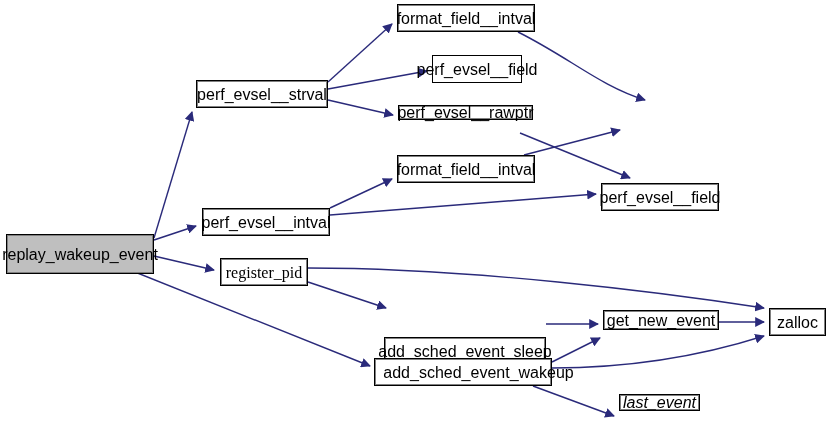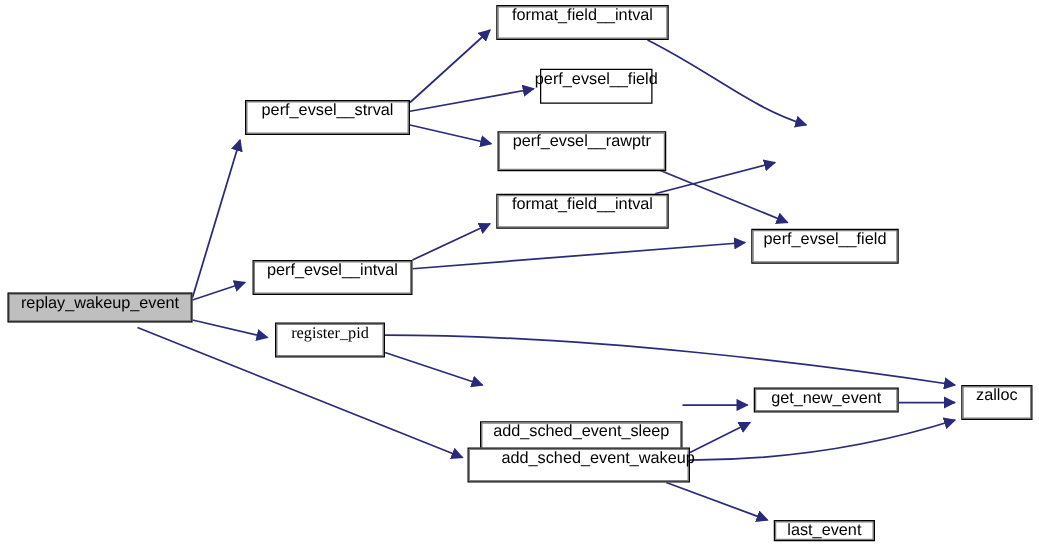--- a/index.html
+++ b/index.html
@@ -11,24 +11,24 @@
     overflow:hidden;
     font-family:"Liberation Sans","DejaVu Sans",sans-serif;
   }
   #edges{position:absolute;left:0;top:0;width:831px;height:443px;}
   .node{
     position:absolute;
     box-sizing:border-box;
     background:#ffffff;
     border:1px solid #000000;
     display:flex;
-    align-items:flex-start;
+    align-items:center;
     justify-content:center;
     color:#000000;
-    font-size:13px;
+    font-size:16px;
     line-height:13px;
     white-space:nowrap;
     letter-spacing:0px;
   }
   .node.bold{
     border:1px solid #000000;
     box-shadow:1px 1px 0 0 #808080 inset, -1px -1px 0 0 #808080 inset;
   }
   .node.root{
     background:#bfbfbf;
@@ -81,21 +81,21 @@
       <path d="M 552,362 L 600,338"></path>
 
       <path d="M 552,368 C 650,368 720,350 764,336"></path>
 
       <path d="M 533,386 L 614,416"></path>
 
       <path d="M 719,322 L 764,322"></path>
     </g>
   </svg>
 
-  <div class="node root bold" style="left:6px;top:234px;width:148px;height:24px;">
+  <div class="node root bold" style="left:6px;top:234px;width:148px;height:40px;">
     <span class="lbl">replay_wakeup_event</span>
   </div>
 
   <div class="node bold" style="left:196px;top:80px;width:132px;height:28px;">
     <span class="lbl">perf_evsel__strval</span>
   </div>
 
   <div class="node bold" style="left:202px;top:208px;width:128px;height:28px;">
     <span class="lbl">perf_evsel__intval</span>
   </div>
@@ -105,21 +105,21 @@
   </div>
 
   <div class="node bold" style="left:397px;top:4px;width:138px;height:28px;">
     <span class="lbl">format_field__intval</span>
   </div>
 
   <div class="node" style="left:432px;top:55px;width:90px;height:28px;">
     <span class="lbl">perf_evsel__field</span>
   </div>
 
-  <div class="node bold" style="left:398px;top:105px;width:135px;height:32px;">
+  <div class="node bold" style="left:398px;top:105px;width:135px;height:15px;">
     <span class="lbl">perf_evsel__rawptr</span>
   </div>
 
   <div class="node bold" style="left:397px;top:155px;width:138px;height:28px;">
     <span class="lbl">format_field__intval</span>
   </div>
 
 
   <div class="node bold" style="left:601px;top:183px;width:118px;height:28px;">
     <span class="lbl">perf_evsel__field</span>
@@ -134,17 +134,17 @@
   </div>
 
   <div class="node bold" style="left:769px;top:308px;width:57px;height:28px;">
     <span class="lbl">zalloc</span>
   </div>
 
   <div class="node bold" style="left:374px;top:358px;width:178px;height:28px;padding-left:31px;">
     <span class="lbl">add_sched_event_wakeup</span>
   </div>
 
-  <div class="node bold" style="left:619px;top:416px;width:81px;height:17px;">
+  <div class="node bold" style="left:619px;top:394px;width:81px;height:17px;font-style:italic;">
     <span class="lbl">last_event</span>
   </div>
 
 </div>
 
 </body></html>

